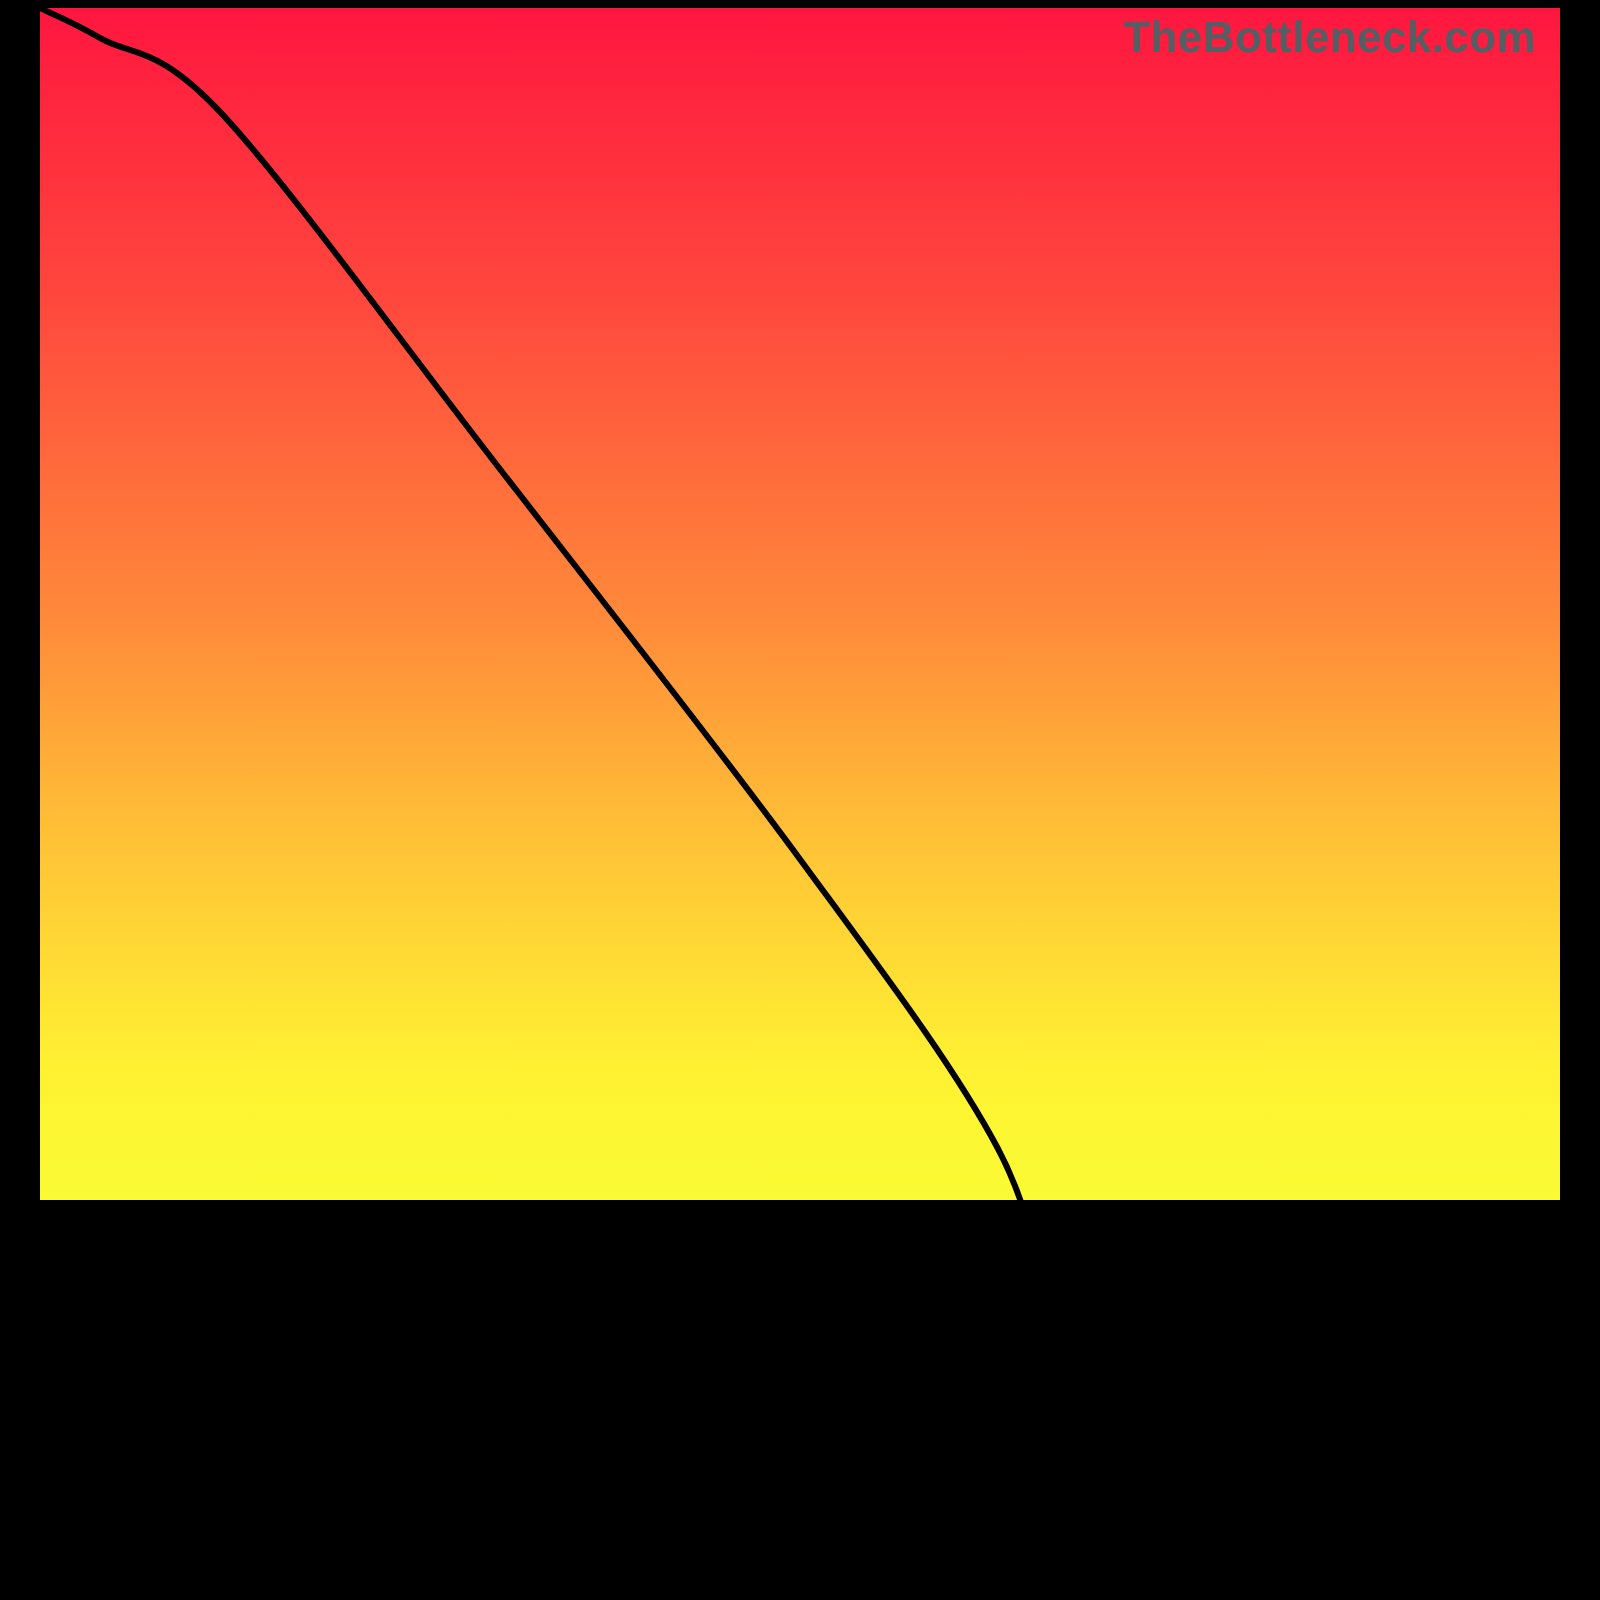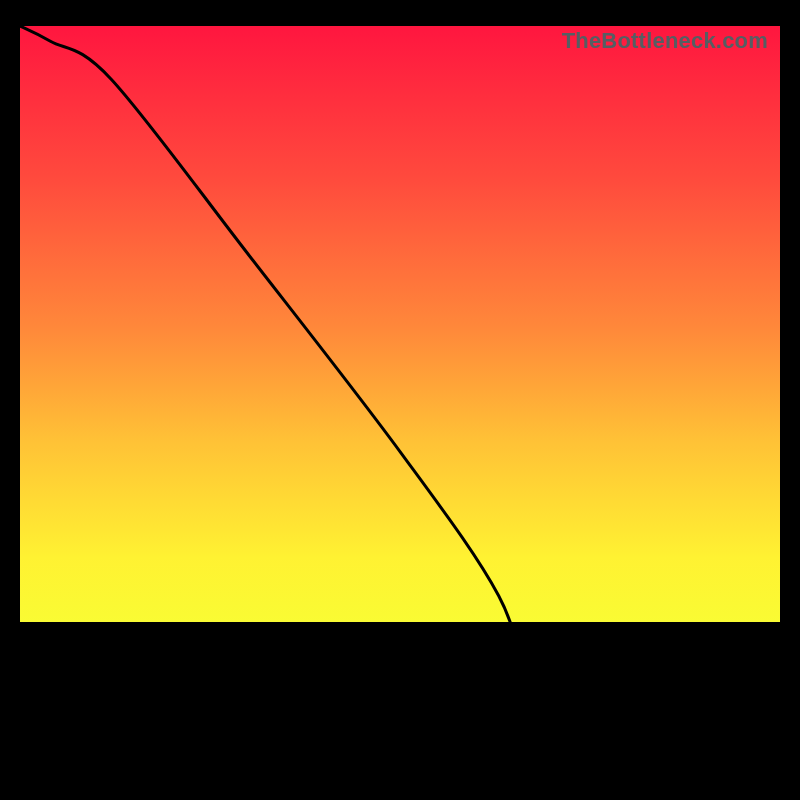--- a/index.html
+++ b/index.html
@@ -12,21 +12,21 @@
   }
   .frame {
     position: relative;
     width: 800px;
     height: 800px;
     background: #000;
   }
   .plot-area {
     position: absolute;
     left: 20px;
-    top: 26px;
+    top: 4px;
     width: 760px;
     height: 596px;
     overflow: hidden;
   }
   .gradient {
     position: absolute;
     inset: 0;
   }
   .watermark {
     position: absolute;

